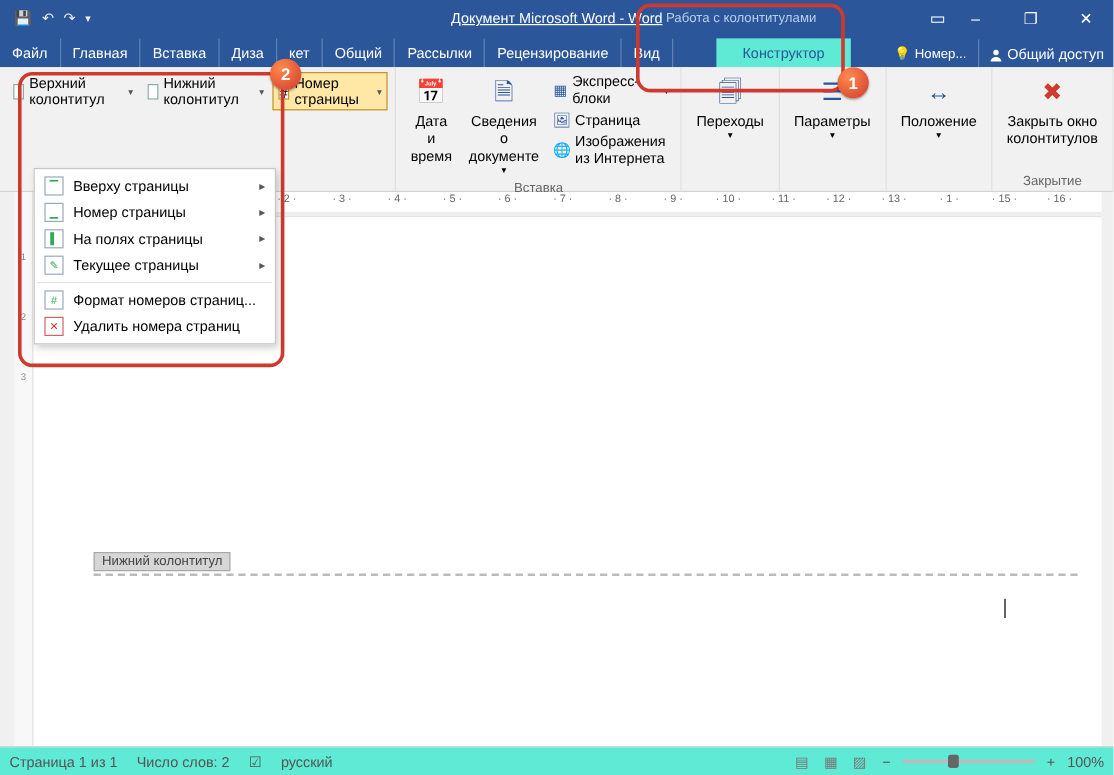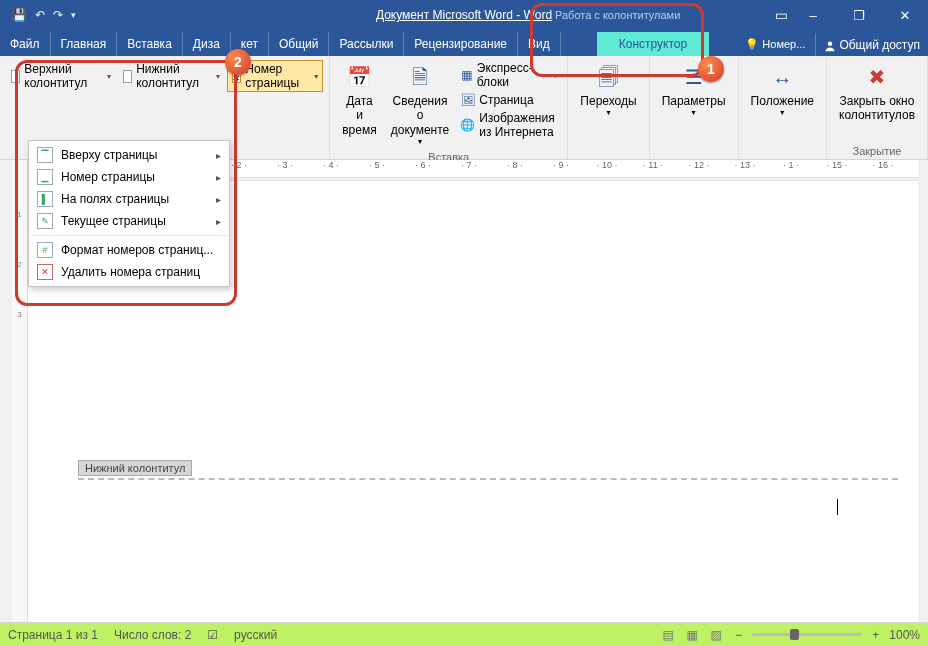--- a/index.html
+++ b/index.html
@@ -53,21 +53,21 @@
 .vruler{position:absolute;left:12px;top:160px;bottom:24px;width:16px;background:#f8f8f8;border-right:1px solid #ddd;font-size:8px;color:#888;}
 .vruler .tick{position:absolute;left:0;right:0;text-align:center;}
 .hruler{position:absolute;left:28px;right:10px;top:160px;height:18px;background:#fff;border-bottom:1px solid #e3e3e3;display:flex;font-size:9px;color:#666;overflow:hidden;padding-left:50px;}
 .hruler span{width:46px;text-align:center;flex-shrink:0;}
 .paper{position:absolute;left:50px;right:20px;top:18px;bottom:12px;background:#fff;}
 .footer-area{position:absolute;left:0;right:0;bottom:130px;}
 .footer-lbl{display:inline-block;background:#d6d6d6;border:1px solid #a9a9a9;padding:1px 6px;font-size:11px;color:#444;}
 .dashed{border-top:2px dashed #bbb;margin-top:2px;}
 .cursor-line{position:absolute;right:60px;bottom:95px;width:1px;height:16px;background:#000;}
 
-.status{position:absolute;left:0;right:0;bottom:0;height:24px;background:#bef264;border-top:1px solid #d4d4d4;display:flex;align-items:center;font-size:12px;color:#555;padding:0 8px;gap:16px;}
+.status{position:absolute;left:0;right:0;bottom:0;height:24px;background:#5eead4;border-top:1px solid #d4d4d4;display:flex;align-items:center;font-size:12px;color:#555;padding:0 8px;gap:16px;}
 .status .zoom{margin-left:auto;display:flex;align-items:center;gap:10px;}
 .status .slider{width:110px;height:3px;background:#bcbcbc;position:relative;border-radius:1px;}
 .status .slider .thumb{position:absolute;left:38px;top:-4px;width:9px;height:11px;background:#666;border-radius:2px;}
 .status .views span{width:18px;text-align:center;cursor:pointer;color:#777;}
 .status .views{display:flex;gap:6px;}
 </style>
 </head>
 <body>
 
 <div class="titlebar">

